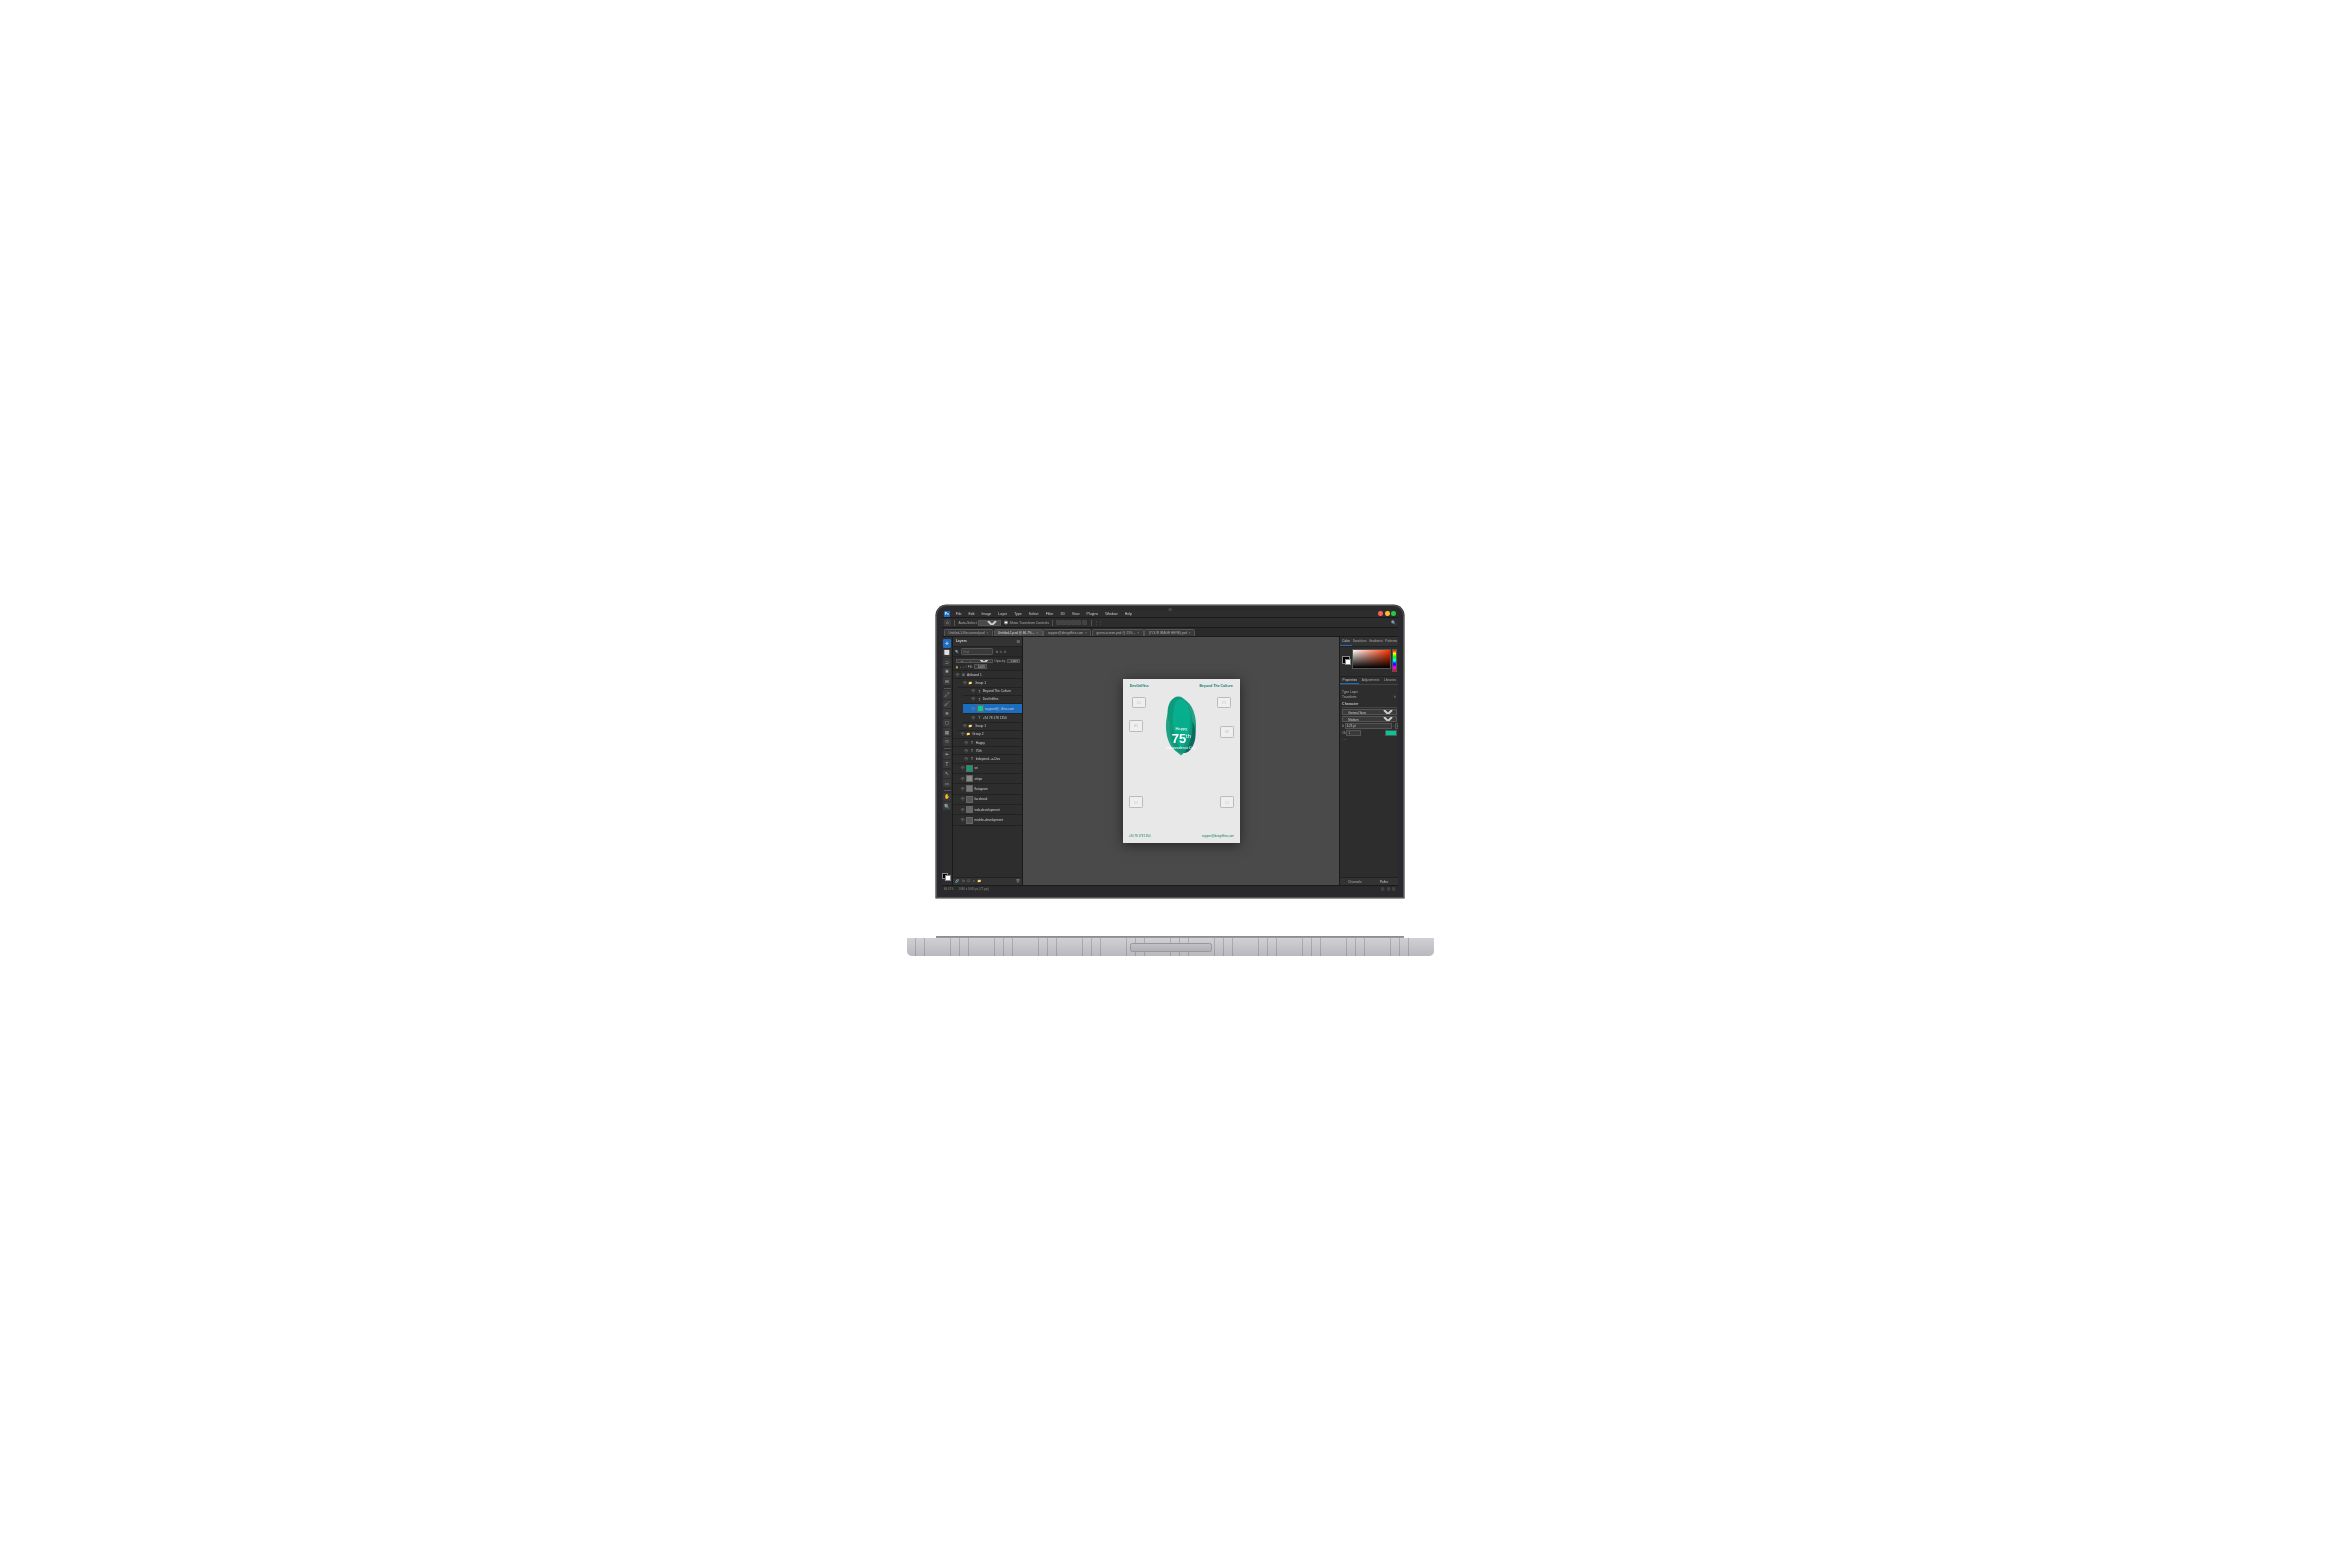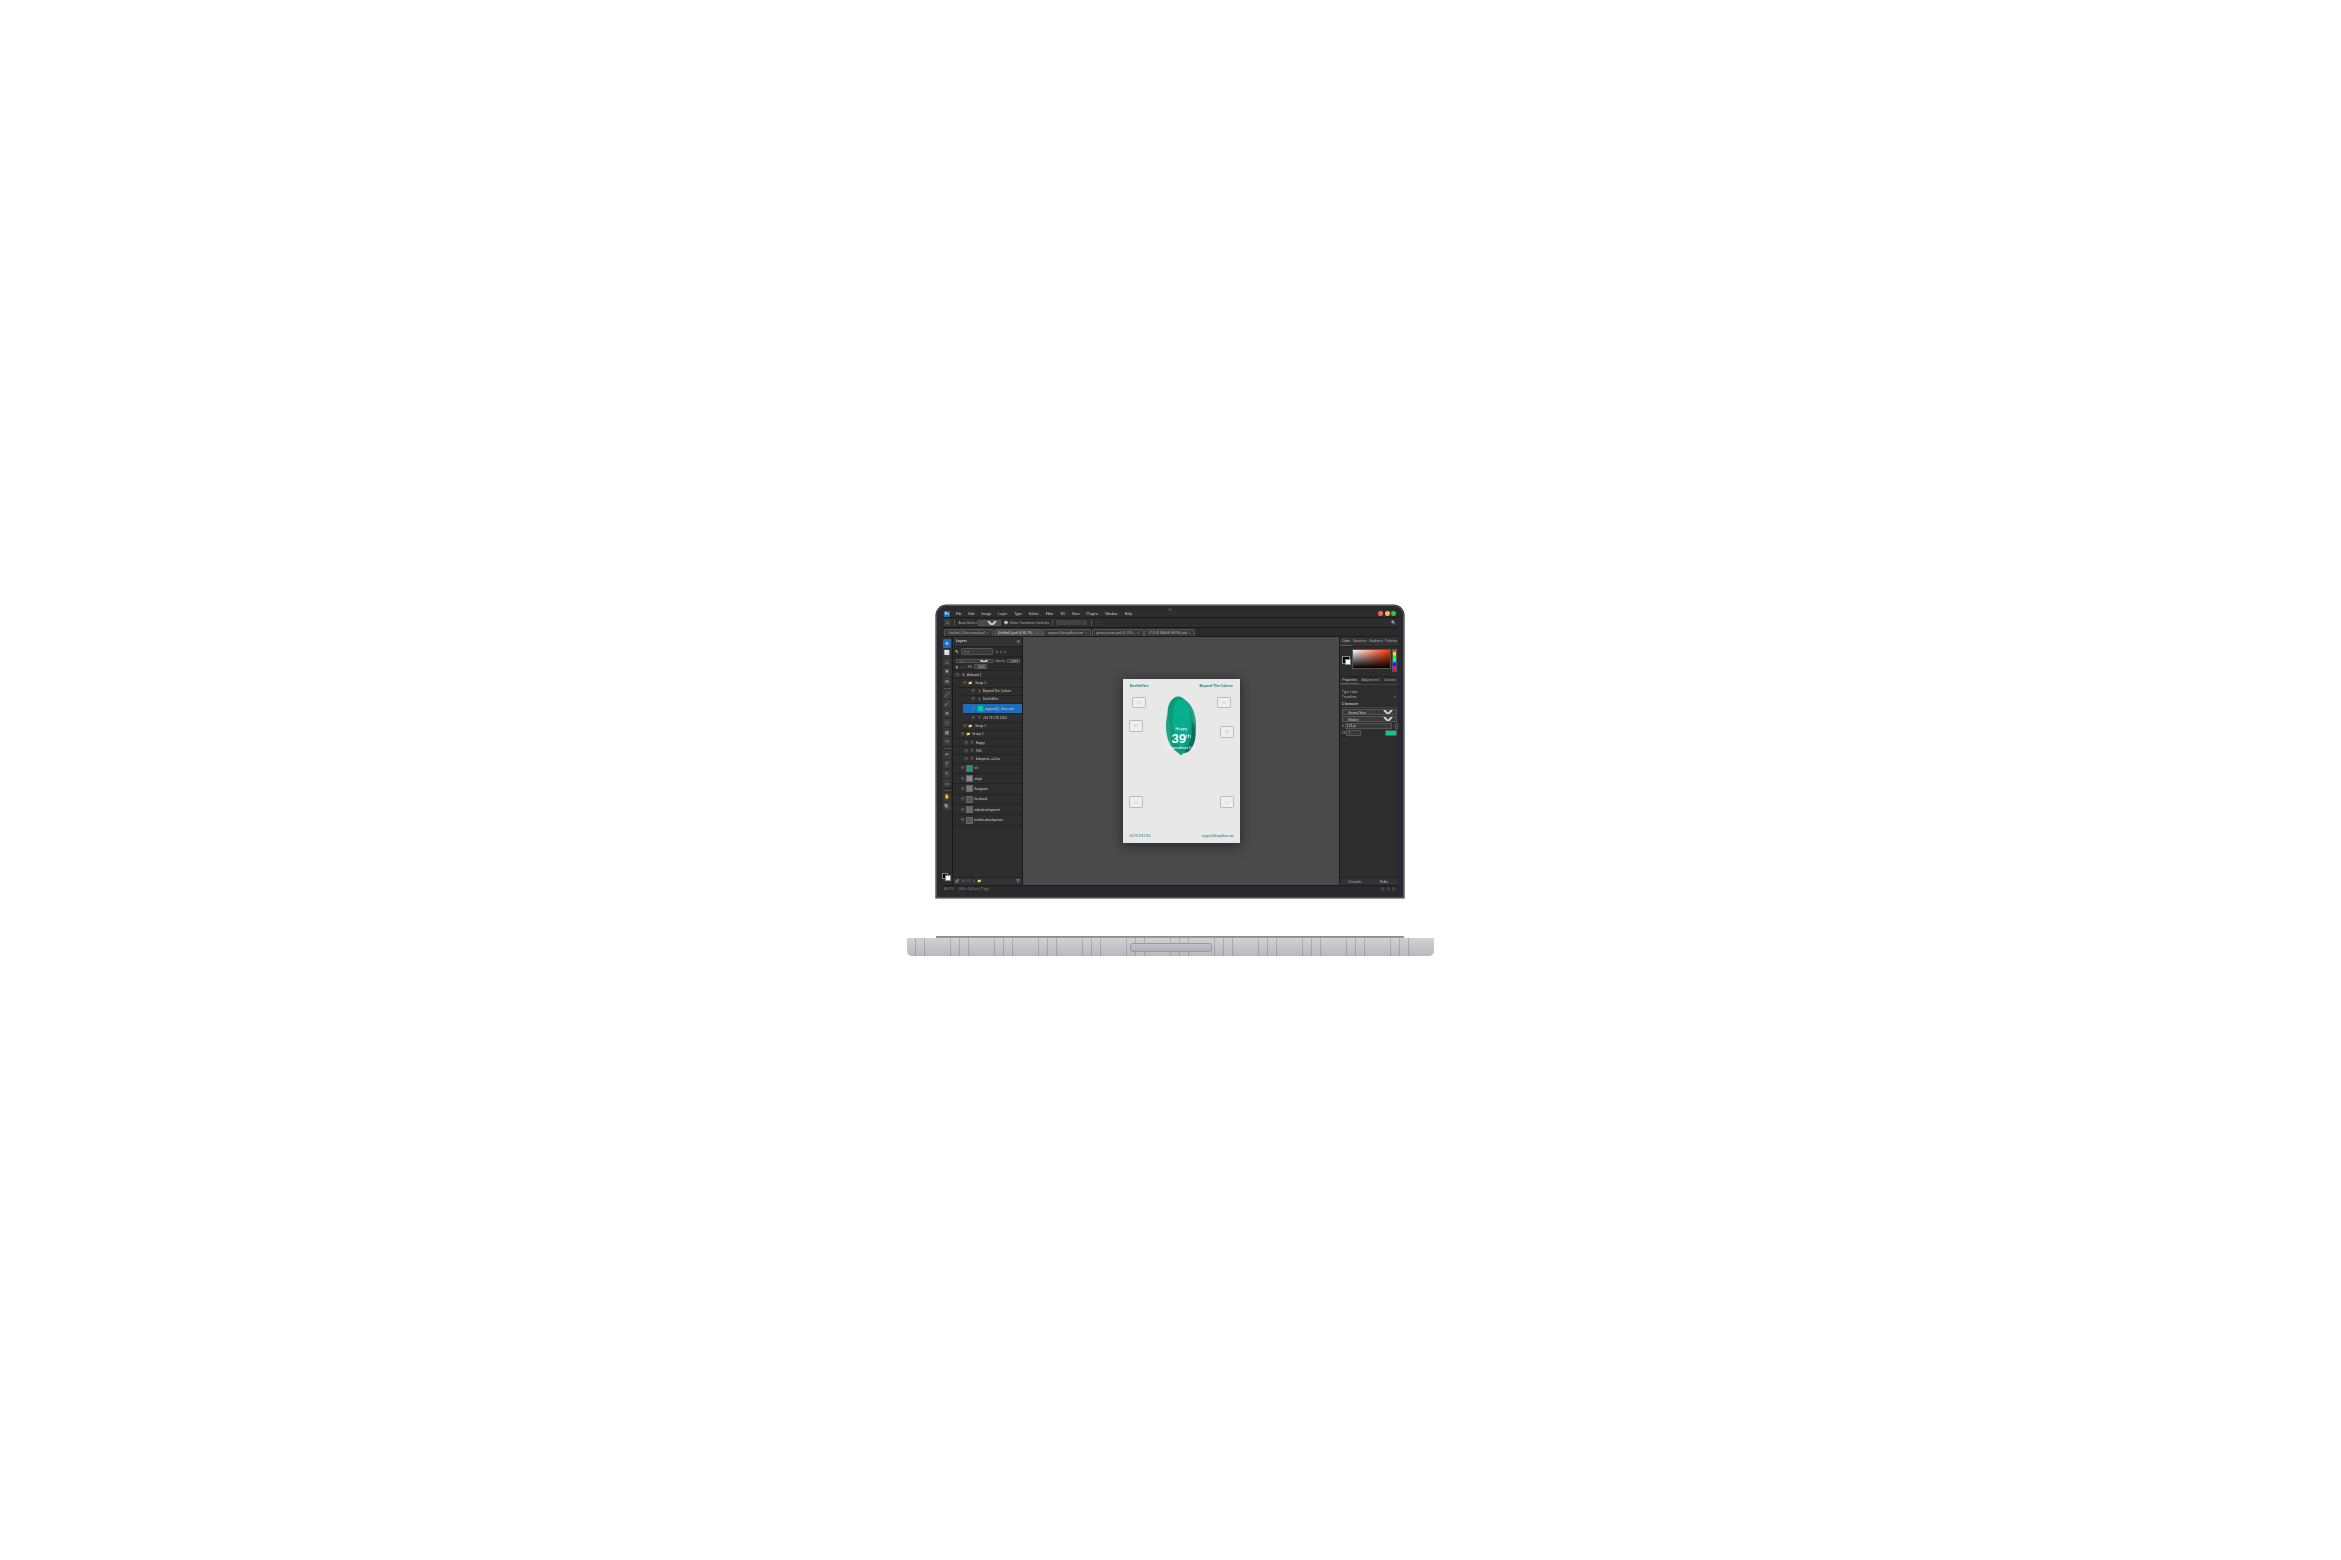--- a/index.html
+++ b/index.html
@@ -1055,21 +1055,21 @@
                 <ellipse cx="35" cy="40" rx="20" ry="30" fill="#0d9b7a"></ellipse>
                 <ellipse cx="45" cy="80" rx="22" ry="35" fill="#0d6a60"></ellipse>
 
                 <path d="M 25 25 Q 40 10 55 30 Q 65 50 60 80 Q 55 110 40 120 Q 25 110 20 85 Q 15 60 25 25 Z" fill="#0d9b7a" opacity="0.9"></path>
                 <path d="M 30 20 Q 42 8 52 25 Q 60 45 56 70 Q 52 95 40 108 Q 30 95 26 70 Q 22 45 30 20 Z" fill="#05b899" opacity="0.7"></path>
               </svg>
 
               <div class="design-main-text">
                 <span class="design-happy">Happy</span>
                 <span class="design-75th">
-                  <span>39</span><span class="design-th">th</span>
+                  <span>75</span><span class="design-th">th</span>
                 </span>
                 <span class="design-independence">Independence Day!</span>
               </div>
 
               <div class="design-footer">
                 <span>+94 78 178 1350</span>
                 <span>support@devgriffins.com</span>
               </div>
             </div>
           </div>

